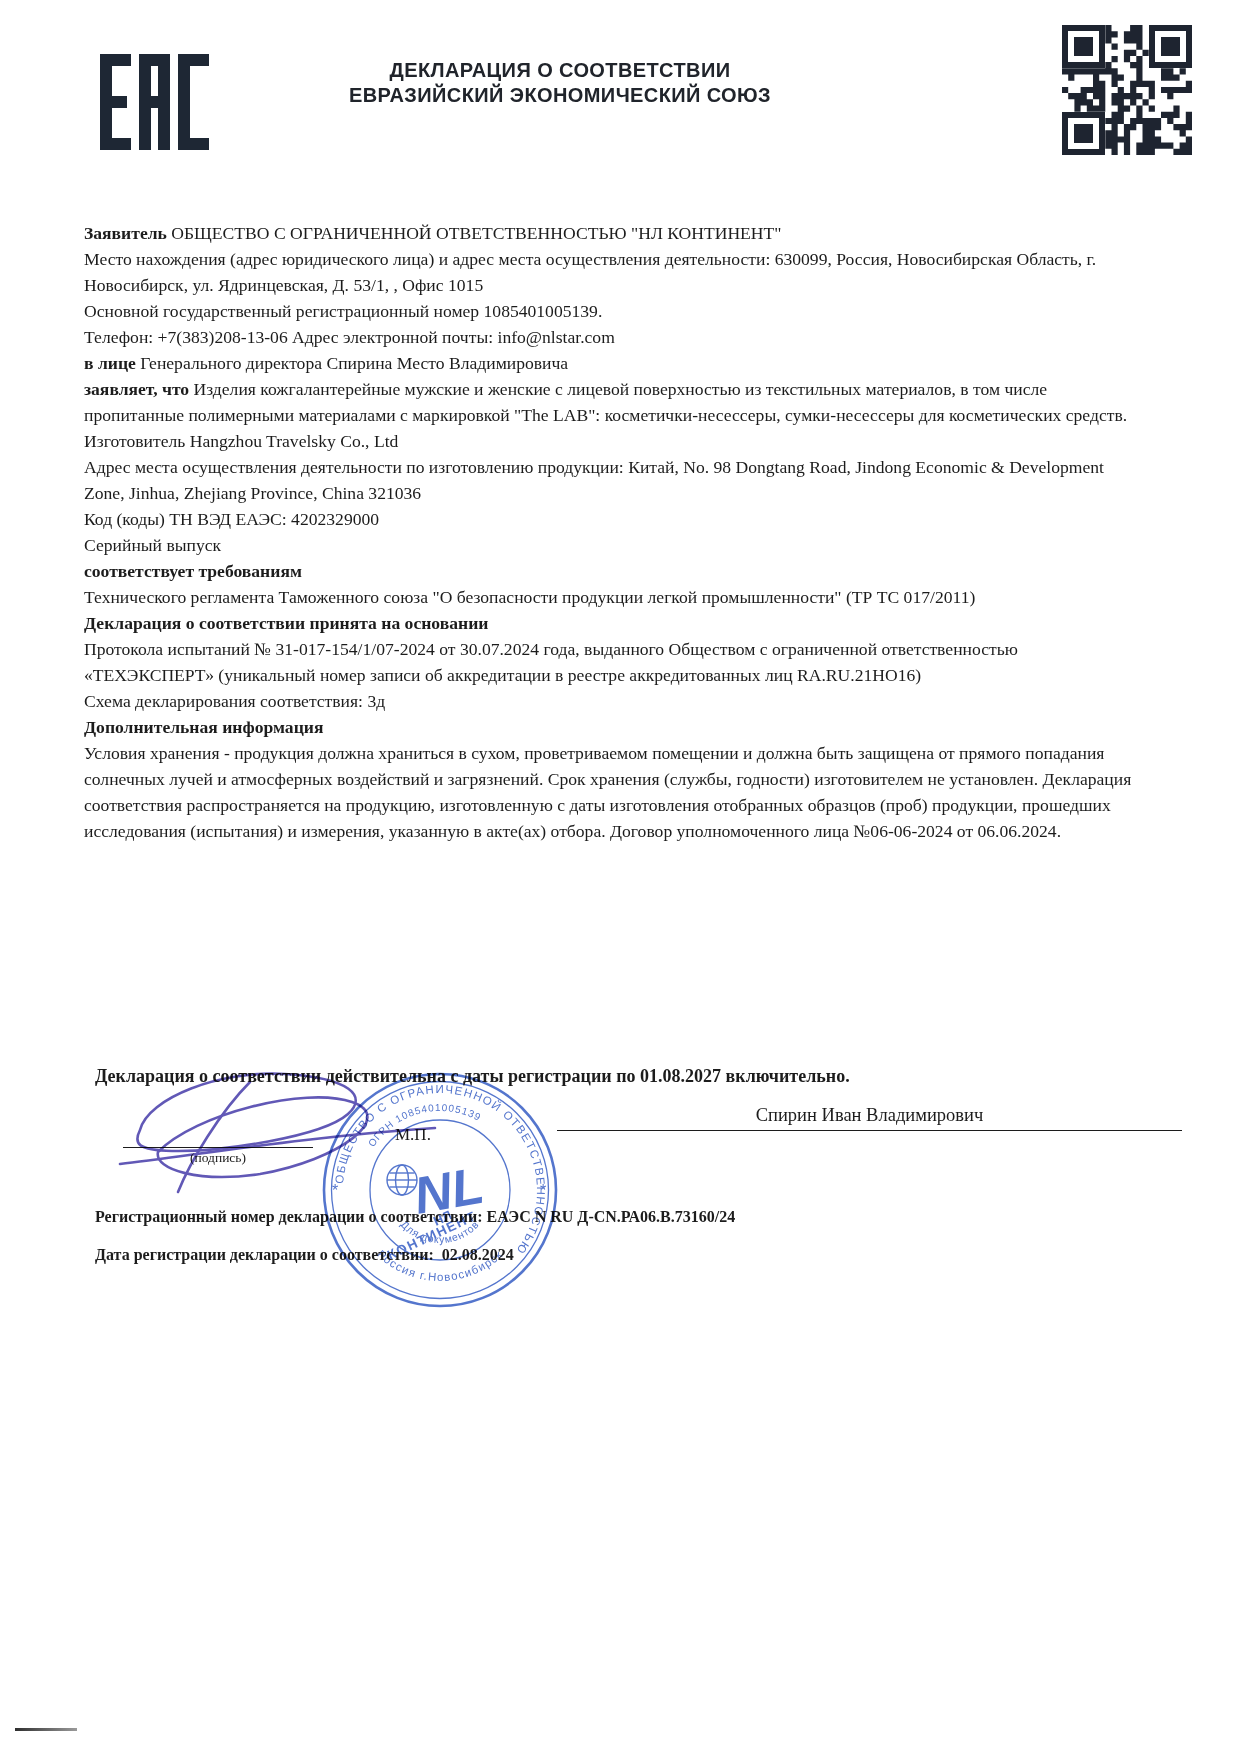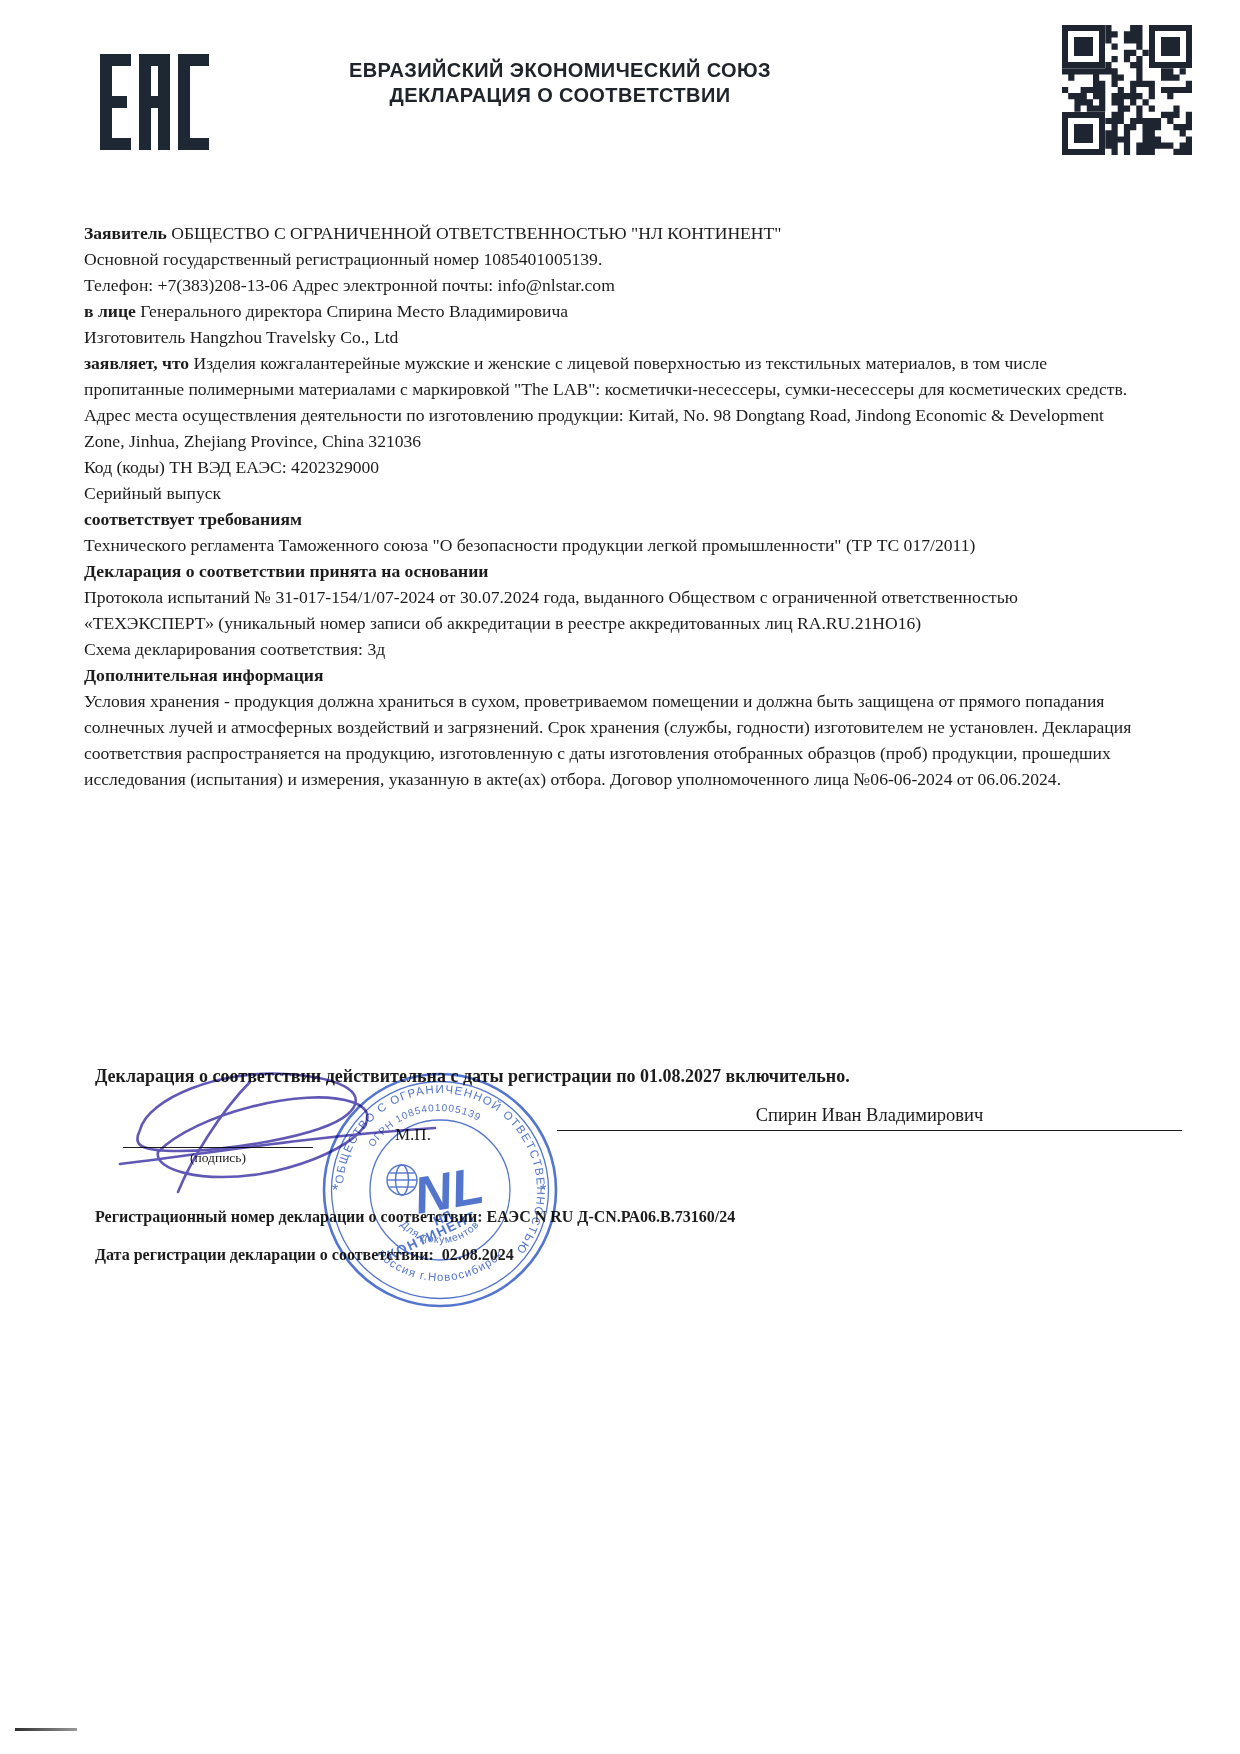--- a/index.html
+++ b/index.html
@@ -74,44 +74,45 @@
       <rect x="39" y="0" width="31" height="12"></rect>
       <rect x="39" y="42" width="31" height="12"></rect>
 
       <rect x="78" y="0" width="12" height="96"></rect>
       <rect x="78" y="0" width="31" height="12"></rect>
       <rect x="78" y="84" width="31" height="12"></rect>
     </g>
   </svg>
 
   <div class="doc-title">
+    <div>ДЕКЛАРАЦИЯ О СООТВЕТСТВИИ</div>
     <div>ЕВРАЗИЙСКИЙ ЭКОНОМИЧЕСКИЙ СОЮЗ</div>
-    <div>ДЕКЛАРАЦИЯ О СООТВЕТСТВИИ</div>
   </div>
 
   <svg class="qr" width="130" height="130" viewBox="0 0 130 130" aria-hidden="true">
     <g fill="#1e2430">
       <path id="qr-modules" d="M43.3,0.0h6.2v6.2h-6.2zM68.1,0.0h6.2v6.2h-6.2zM74.3,0.0h6.2v6.2h-6.2zM43.3,6.2h6.2v6.2h-6.2zM49.5,6.2h6.2v6.2h-6.2zM61.9,6.2h6.2v6.2h-6.2zM68.1,6.2h6.2v6.2h-6.2zM74.3,6.2h6.2v6.2h-6.2zM43.3,12.4h6.2v6.2h-6.2zM61.9,12.4h6.2v6.2h-6.2zM68.1,12.4h6.2v6.2h-6.2zM74.3,12.4h6.2v6.2h-6.2zM49.5,18.6h6.2v6.2h-6.2zM74.3,18.6h6.2v6.2h-6.2zM61.9,24.8h6.2v6.2h-6.2zM68.1,24.8h6.2v6.2h-6.2zM80.5,24.8h6.2v6.2h-6.2zM49.5,31.0h6.2v6.2h-6.2zM61.9,31.0h6.2v6.2h-6.2zM74.3,31.0h6.2v6.2h-6.2zM43.3,37.1h6.2v6.2h-6.2zM68.1,37.1h6.2v6.2h-6.2zM74.3,37.1h6.2v6.2h-6.2zM0.0,43.3h6.2v6.2h-6.2zM6.2,43.3h6.2v6.2h-6.2zM12.4,43.3h6.2v6.2h-6.2zM18.6,43.3h6.2v6.2h-6.2zM24.8,43.3h6.2v6.2h-6.2zM31.0,43.3h6.2v6.2h-6.2zM37.1,43.3h6.2v6.2h-6.2zM43.3,43.3h6.2v6.2h-6.2zM49.5,43.3h6.2v6.2h-6.2zM74.3,43.3h6.2v6.2h-6.2zM99.0,43.3h6.2v6.2h-6.2zM105.2,43.3h6.2v6.2h-6.2zM117.6,43.3h6.2v6.2h-6.2zM6.2,49.5h6.2v6.2h-6.2zM31.0,49.5h6.2v6.2h-6.2zM49.5,49.5h6.2v6.2h-6.2zM55.7,49.5h6.2v6.2h-6.2zM74.3,49.5h6.2v6.2h-6.2zM99.0,49.5h6.2v6.2h-6.2zM105.2,49.5h6.2v6.2h-6.2zM111.4,49.5h6.2v6.2h-6.2zM31.0,55.7h6.2v6.2h-6.2zM37.1,55.7h6.2v6.2h-6.2zM49.5,55.7h6.2v6.2h-6.2zM68.1,55.7h6.2v6.2h-6.2zM74.3,55.7h6.2v6.2h-6.2zM80.5,55.7h6.2v6.2h-6.2zM86.7,55.7h6.2v6.2h-6.2zM123.8,55.7h6.2v6.2h-6.2zM0.0,61.9h6.2v6.2h-6.2zM18.6,61.9h6.2v6.2h-6.2zM24.8,61.9h6.2v6.2h-6.2zM31.0,61.9h6.2v6.2h-6.2zM37.1,61.9h6.2v6.2h-6.2zM55.7,61.9h6.2v6.2h-6.2zM68.1,61.9h6.2v6.2h-6.2zM86.7,61.9h6.2v6.2h-6.2zM99.0,61.9h6.2v6.2h-6.2zM105.2,61.9h6.2v6.2h-6.2zM111.4,61.9h6.2v6.2h-6.2zM117.6,61.9h6.2v6.2h-6.2zM123.8,61.9h6.2v6.2h-6.2zM6.2,68.1h6.2v6.2h-6.2zM12.4,68.1h6.2v6.2h-6.2zM18.6,68.1h6.2v6.2h-6.2zM31.0,68.1h6.2v6.2h-6.2zM37.1,68.1h6.2v6.2h-6.2zM49.5,68.1h6.2v6.2h-6.2zM55.7,68.1h6.2v6.2h-6.2zM61.9,68.1h6.2v6.2h-6.2zM68.1,68.1h6.2v6.2h-6.2zM74.3,68.1h6.2v6.2h-6.2zM86.7,68.1h6.2v6.2h-6.2zM105.2,68.1h6.2v6.2h-6.2zM12.4,74.3h6.2v6.2h-6.2zM18.6,74.3h6.2v6.2h-6.2zM24.8,74.3h6.2v6.2h-6.2zM37.1,74.3h6.2v6.2h-6.2zM49.5,74.3h6.2v6.2h-6.2zM55.7,74.3h6.2v6.2h-6.2zM68.1,74.3h6.2v6.2h-6.2zM80.5,74.3h6.2v6.2h-6.2zM12.4,80.5h6.2v6.2h-6.2zM24.8,80.5h6.2v6.2h-6.2zM31.0,80.5h6.2v6.2h-6.2zM37.1,80.5h6.2v6.2h-6.2zM55.7,80.5h6.2v6.2h-6.2zM61.9,80.5h6.2v6.2h-6.2zM74.3,80.5h6.2v6.2h-6.2zM86.7,80.5h6.2v6.2h-6.2zM111.4,80.5h6.2v6.2h-6.2zM49.5,86.7h6.2v6.2h-6.2zM55.7,86.7h6.2v6.2h-6.2zM74.3,86.7h6.2v6.2h-6.2zM99.0,86.7h6.2v6.2h-6.2zM105.2,86.7h6.2v6.2h-6.2zM111.4,86.7h6.2v6.2h-6.2zM123.8,86.7h6.2v6.2h-6.2zM43.3,92.9h6.2v6.2h-6.2zM49.5,92.9h6.2v6.2h-6.2zM55.7,92.9h6.2v6.2h-6.2zM68.1,92.9h6.2v6.2h-6.2zM74.3,92.9h6.2v6.2h-6.2zM80.5,92.9h6.2v6.2h-6.2zM86.7,92.9h6.2v6.2h-6.2zM92.9,92.9h6.2v6.2h-6.2zM105.2,92.9h6.2v6.2h-6.2zM123.8,92.9h6.2v6.2h-6.2zM49.5,99.0h6.2v6.2h-6.2zM61.9,99.0h6.2v6.2h-6.2zM68.1,99.0h6.2v6.2h-6.2zM80.5,99.0h6.2v6.2h-6.2zM86.7,99.0h6.2v6.2h-6.2zM92.9,99.0h6.2v6.2h-6.2zM111.4,99.0h6.2v6.2h-6.2zM117.6,99.0h6.2v6.2h-6.2zM123.8,99.0h6.2v6.2h-6.2zM43.3,105.2h6.2v6.2h-6.2zM49.5,105.2h6.2v6.2h-6.2zM61.9,105.2h6.2v6.2h-6.2zM80.5,105.2h6.2v6.2h-6.2zM86.7,105.2h6.2v6.2h-6.2zM117.6,105.2h6.2v6.2h-6.2zM43.3,111.4h6.2v6.2h-6.2zM49.5,111.4h6.2v6.2h-6.2zM55.7,111.4h6.2v6.2h-6.2zM61.9,111.4h6.2v6.2h-6.2zM80.5,111.4h6.2v6.2h-6.2zM86.7,111.4h6.2v6.2h-6.2zM92.9,111.4h6.2v6.2h-6.2zM123.8,111.4h6.2v6.2h-6.2zM43.3,117.6h6.2v6.2h-6.2zM49.5,117.6h6.2v6.2h-6.2zM61.9,117.6h6.2v6.2h-6.2zM74.3,117.6h6.2v6.2h-6.2zM80.5,117.6h6.2v6.2h-6.2zM86.7,117.6h6.2v6.2h-6.2zM92.9,117.6h6.2v6.2h-6.2zM99.0,117.6h6.2v6.2h-6.2zM105.2,117.6h6.2v6.2h-6.2zM117.6,117.6h6.2v6.2h-6.2zM123.8,117.6h6.2v6.2h-6.2zM49.5,123.8h6.2v6.2h-6.2zM61.9,123.8h6.2v6.2h-6.2zM74.3,123.8h6.2v6.2h-6.2zM80.5,123.8h6.2v6.2h-6.2zM86.7,123.8h6.2v6.2h-6.2zM111.4,123.8h6.2v6.2h-6.2zM117.6,123.8h6.2v6.2h-6.2zM123.8,123.8h6.2v6.2h-6.2z"></path>
 
       <path d="M0,0h43v43h-43z M6,6v31h31v-31z" fill-rule="evenodd"></path>
       <rect x="12" y="12" width="19" height="19"></rect>
       <path d="M87,0h43v43h-43z M93,6v31h31v-31z" fill-rule="evenodd"></path>
       <rect x="99" y="12" width="19" height="19"></rect>
       <path d="M0,87h43v43h-43z M6,93v31h31v-31z" fill-rule="evenodd"></path>
       <rect x="12" y="99" width="19" height="19"></rect>
     </g>
   </svg>
 
   <div class="body-text">
     <p><span class="lead">Заявитель</span><span> ОБЩЕСТВО С ОГРАНИЧЕННОЙ  ОТВЕТСТВЕННОСТЬЮ "НЛ КОНТИНЕНТ"</span></p>
+    <p>Место нахождения (адрес юридического лица) и адрес места осуществления деятельности: 630099, Россия,  Новосибирская  Область,  г.  Новосибирск,  ул.  Ядринцевская,  Д. 53/1,   ,  Офис  1015</p>
     <p>Основной государственный регистрационный номер 1085401005139.</p>
     <p>Телефон: +7(383)208-13-06 Адрес электронной почты: info@nlstar.com</p>
     <p><span class="lead">в лице</span><span> Генерального директора Спирина Место Владимировича</span></p>
+    <p><span class="lead">заявляет, что</span><span> Изделия кожгалантерейные мужские и женские с лицевой поверхностью из текстильных материалов, в том числе пропитанные полимерными материалами с маркировкой "The LAB": косметички-несессеры, сумки-несессеры для косметических средств.</span></p>
     <p>Изготовитель Hangzhou Travelsky Co., Ltd</p>
-    <p><span class="lead">заявляет, что</span><span> Изделия кожгалантерейные мужские и женские с лицевой поверхностью из текстильных материалов, в том числе пропитанные полимерными материалами с маркировкой "The LAB": косметички-несессеры, сумки-несессеры для косметических средств.</span></p>
     <p>Адрес места осуществления деятельности по изготовлению продукции: Китай, No. 98 Dongtang Road, Jindong Economic &amp; Development Zone, Jinhua, Zhejiang Province, China 321036</p>
     <p>Код (коды) ТН ВЭД ЕАЭС: 4202329000</p>
     <p>Серийный выпуск</p>
     <p class="heading">соответствует требованиям</p>
     <p>Технического регламента Таможенного союза "О безопасности продукции легкой промышленности" (ТР ТС 017/2011)</p>
     <p class="heading">Декларация о соответствии принята на основании</p>
     <p>Протокола испытаний № 31-017-154/1/07-2024 от 30.07.2024 года, выданного Обществом с ограниченной ответственностью «ТЕХЭКСПЕРТ»  (уникальный номер записи об аккредитации в реестре аккредитованных лиц RA.RU.21НО16)</p>
     <p>Схема декларирования соответствия: 3д</p>
     <p class="heading">Дополнительная информация</p>
     <p>Условия хранения - продукция должна храниться в сухом, проветриваемом помещении и должна быть защищена от прямого попадания солнечных лучей и атмосферных воздействий и загрязнений. Срок хранения (службы, годности) изготовителем не установлен. Декларация соответствия распространяется на продукцию, изготовленную с даты изготовления отобранных образцов (проб) продукции, прошедших исследования (испытания) и измерения, указанную в акте(ах) отбора. Договор уполномоченного лица №06-06-2024 от 06.06.2024.</p>

